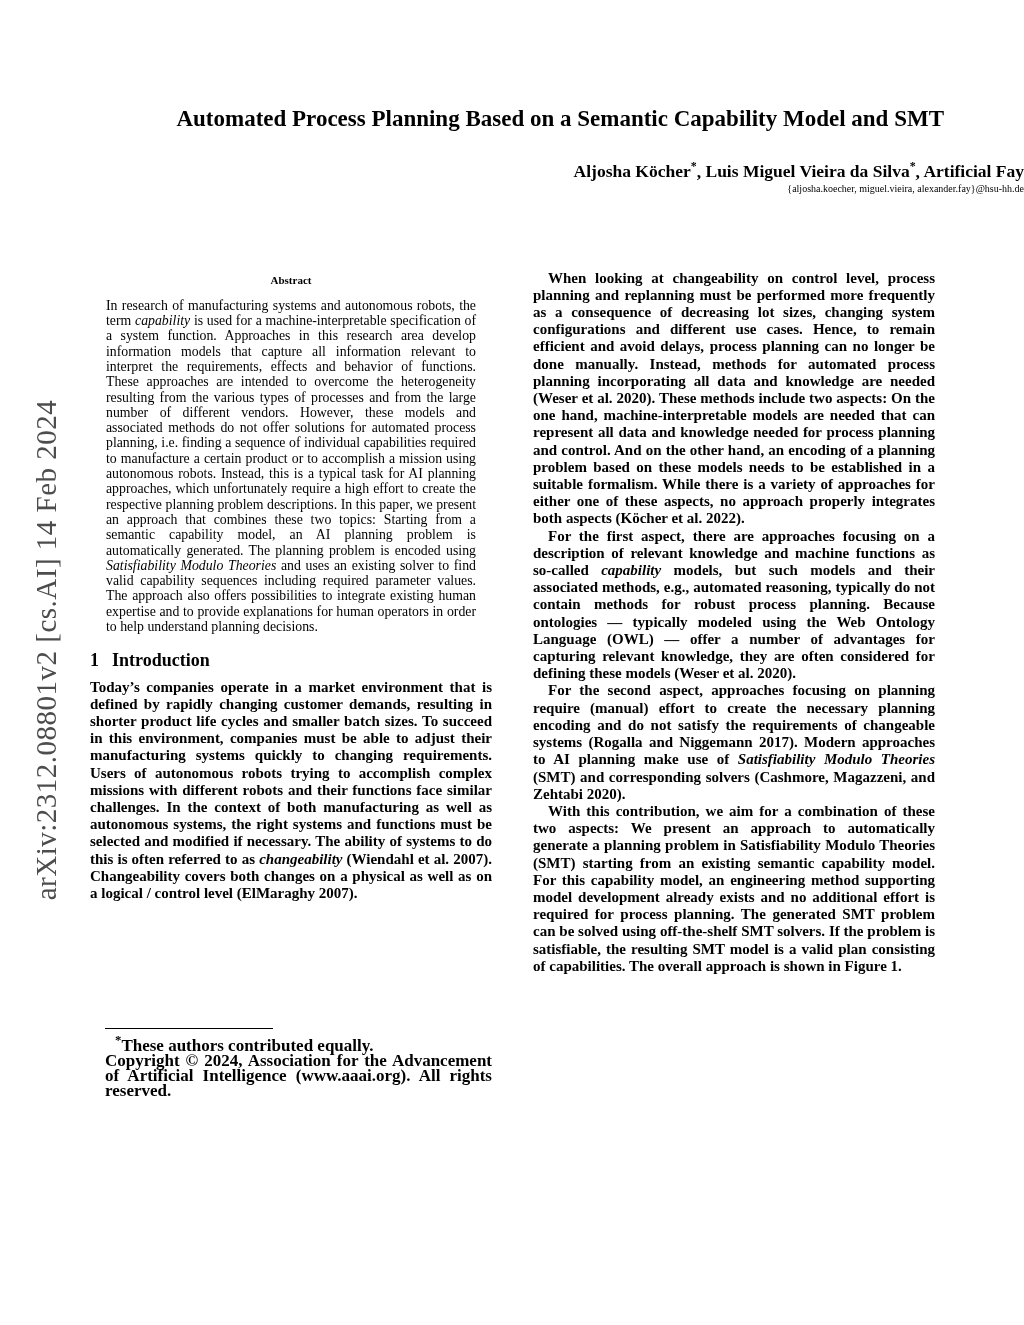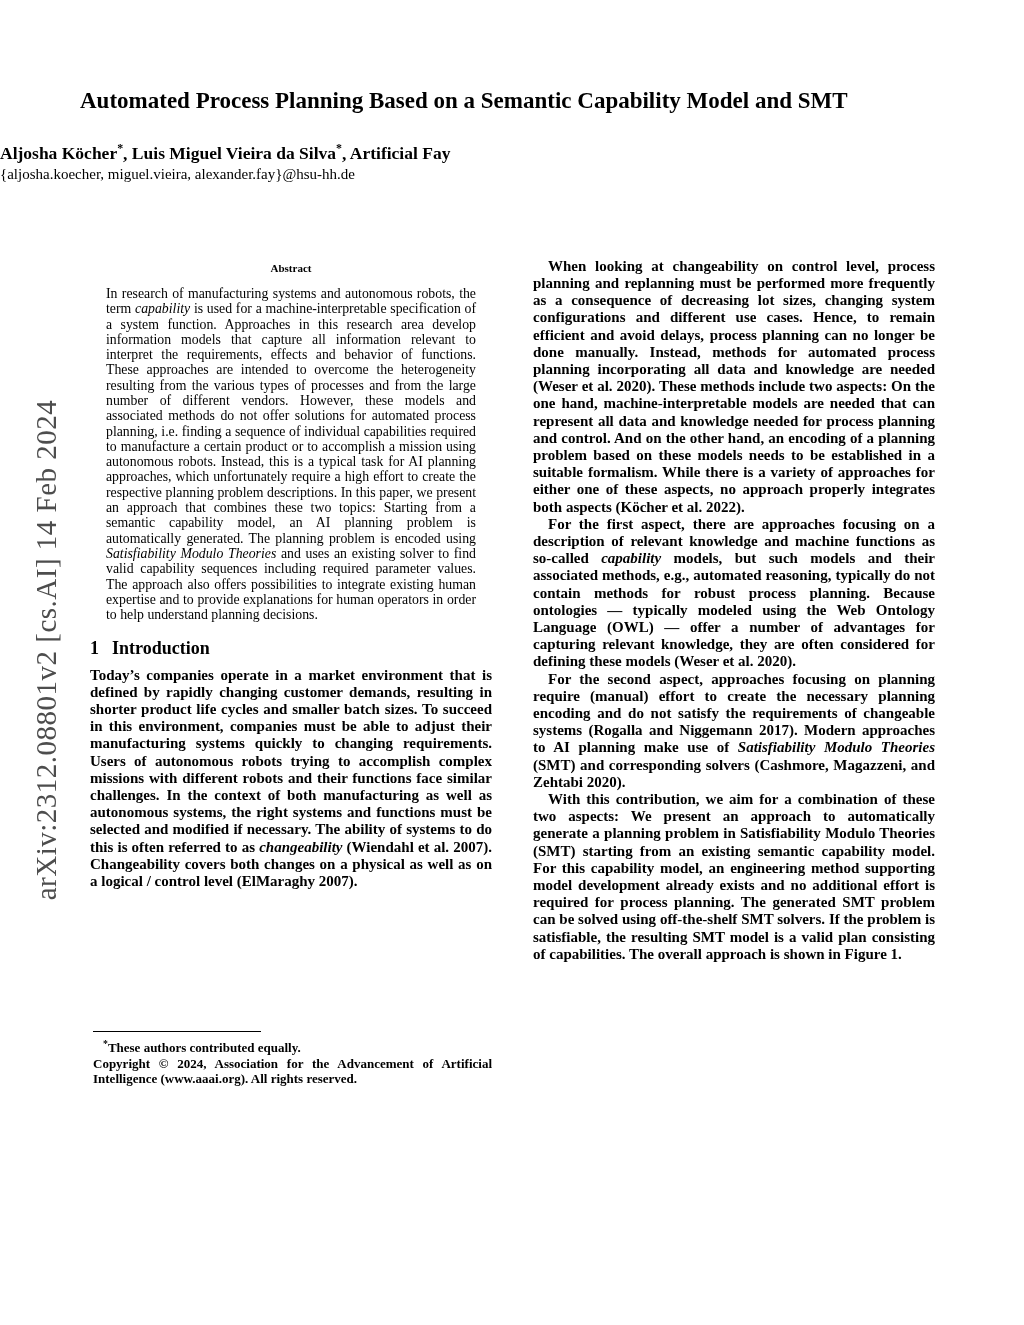--- a/index.html
+++ b/index.html
@@ -21,36 +21,36 @@
     top: 650px;
     transform: translate(-50%, -50%) rotate(-90deg);
     transform-origin: center center;
     white-space: nowrap;
     font-size: 29px;
     letter-spacing: 0.5px;
     color: #4d4d4d;
   }
 
   
-  .header { padding-top: 75px; text-align: left; margin-top: 12px; }
+  .header { padding-top: 105px; text-align: right; }
   .paper-title {
     margin: 0 80px;
     font-size: 23px;
     font-weight: bold;
     line-height: 1.2;
   }
   .authors-line {
     margin-top: 27px;
     font-size: 17.5px;
     font-weight: bold;
     line-height: 1.2;
   }
   .authors-line sup { font-size: 68%; }
   .affiliation-line { margin-top: 13px; font-size: 15.5px; line-height: 1.22; }
-  .email-line { margin-top: 1px; font-size: 15px; line-height: 1.22; }
+  .email-line { margin-top: 1px; font-size: 10px; line-height: 1.22; }
 
   
   .columns {
     display: flex;
     gap: 41px;
     margin: 74px 89px 0 90px;
   }
   .col {
     width: 402px;
     text-align: justify;
@@ -80,22 +80,22 @@
     font-weight: bold;
     margin: 18px 0 9px 0;
   }
   .section-heading .sec-num { margin-right: 13px; }
 
   .col p { margin: 0; text-indent: 15px; font-weight: bold; }
   .col p.flush { text-indent: 0; }
 
   .footnote {
     position: absolute;
-    left: 3px; right: 0; bottom: 0;
-    font-size: 13px;
+    left: 15px; right: 0; bottom: 0;
+    font-size: 17px;
     line-height: 15px;
     text-align: justify;
   }
   .footnote-rule {
     border: none;
     border-top: 1px solid #000;
     width: 168px;
     margin: 0 0 4px 0;
   }
   .footnote p { margin: 0; text-indent: 0; }

